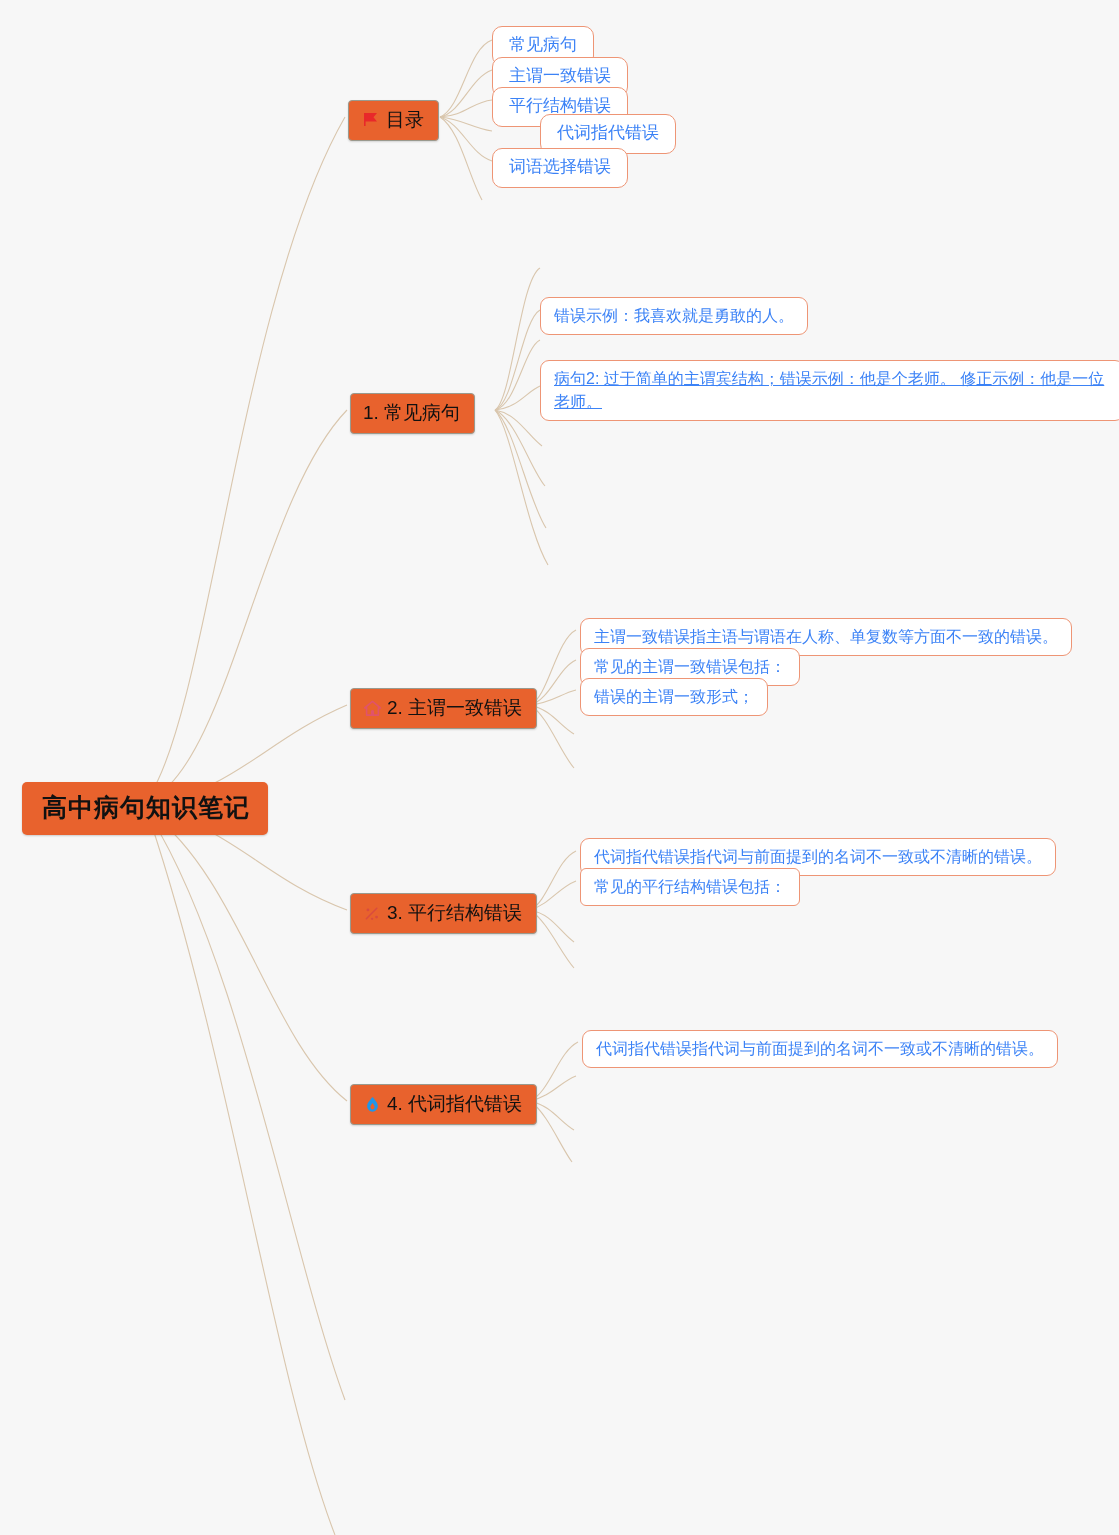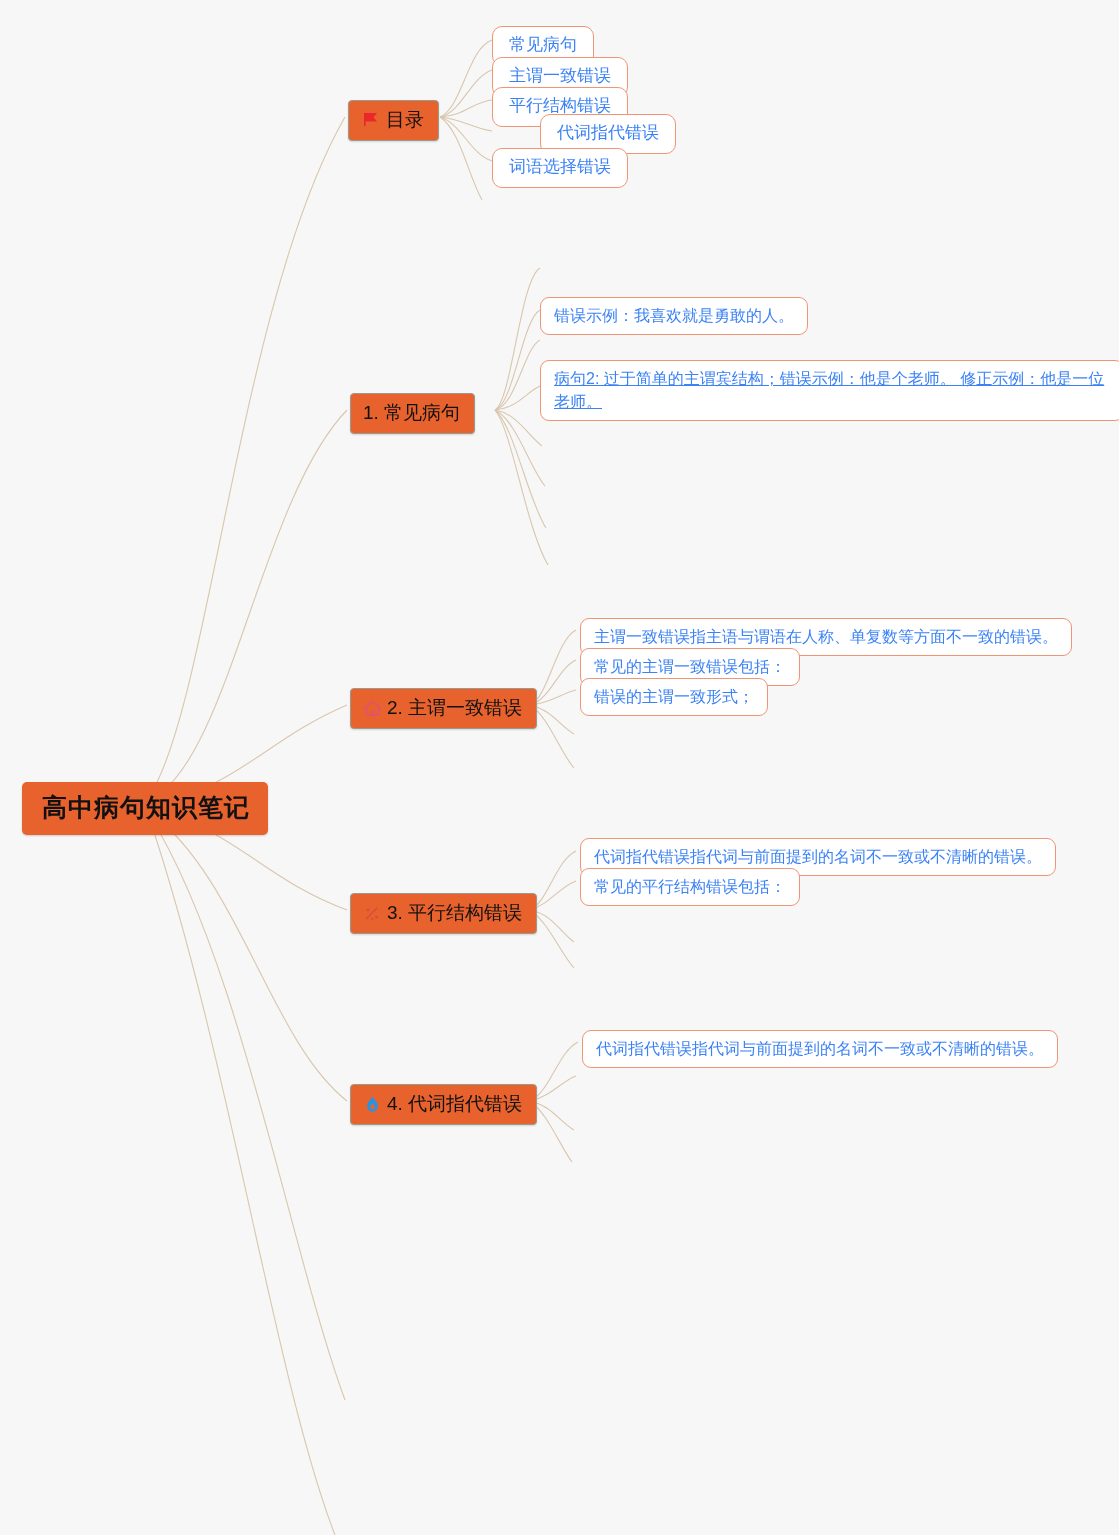--- a/index.html
+++ b/index.html
@@ -198,21 +198,21 @@
         <circle cx="14.3" cy="13.8" r="1.5" fill="#d94b3e"></circle>
         <circle cx="9.6" cy="15.6" r="1.2" fill="#d94b3e"></circle>
       </svg>
     </span>
     <span>3. 平行结构错误</span>
   </div>
 
   <div class="node leaf-node" style="left:580px; top:838px;">
     <span>代词指代错误指代词与前面提到的名词不一致或不清晰的错误。</span>
   </div>
-  <div class="node leaf-node" style="left:580px; top:868px;">
+  <div class="node leaf-node" style="left:580px; top:868px;border-radius:6px;">
     <span>常见的平行结构错误包括：</span>
   </div>
 
   <div class="node branch-node" style="left:350px; top:1084px;">
     <span class="node-icon">
       <svg class="icon-svg" width="19" height="19" viewBox="0 0 20 20">
         <path d="M10 2 C 13.2 6, 15.6 8.2, 15.6 11.6 C 15.6 15.1, 13 17.6, 10 17.6
                  C 7 17.6, 4.4 15.1, 4.4 11.6 C 4.4 8.2, 6.8 6, 10 2 Z" fill="#2196e8"></path>
         <path d="M10 8.4 C 11.3 10.3, 12.2 11.2, 12.2 12.6 C 12.2 14.1, 11.2 15.2, 10 15.2
                  C 8.8 15.2, 7.8 14.1, 7.8 12.6 C 7.8 11.2, 8.7 10.3, 10 8.4 Z" fill="#e8622d"></path>

